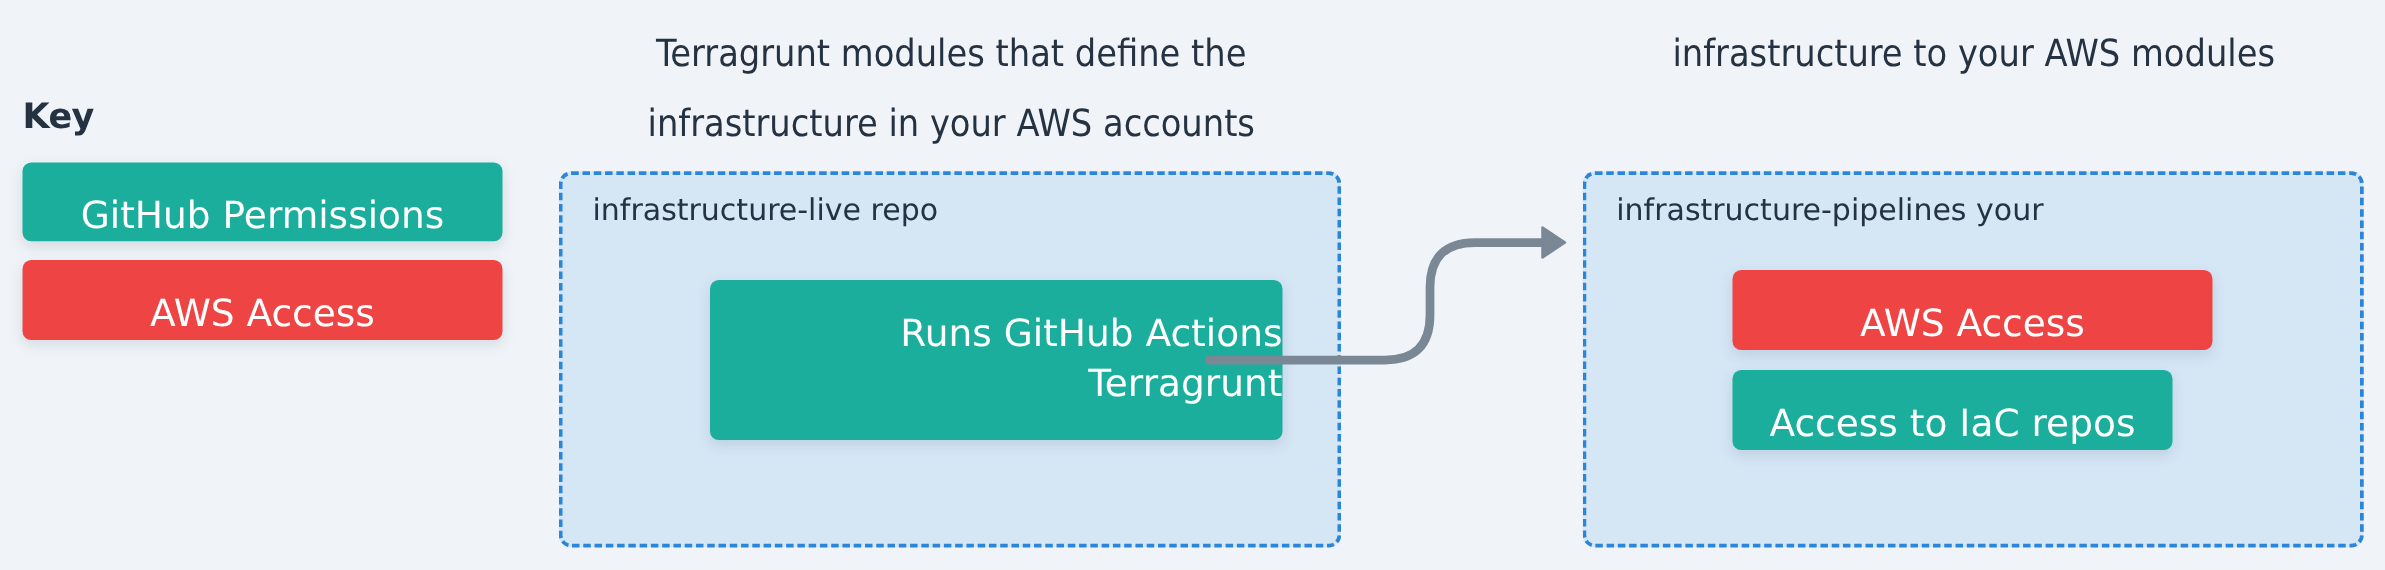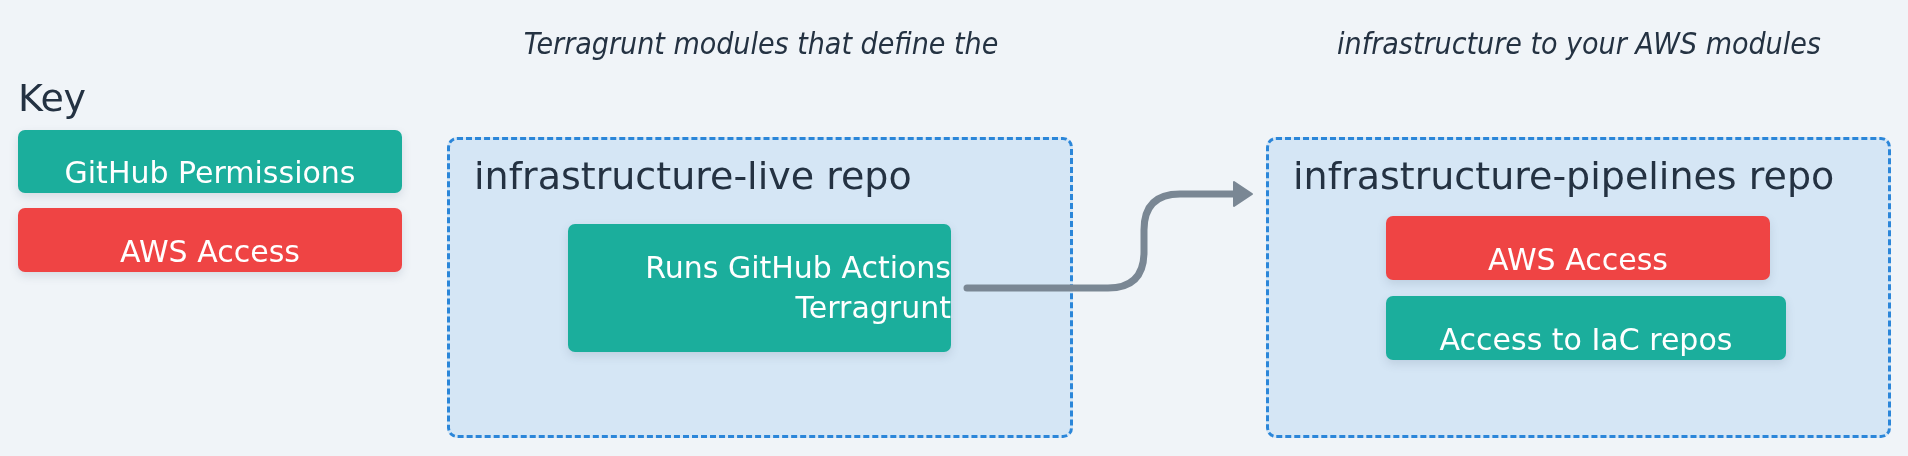--- a/index.html
+++ b/index.html
@@ -4,77 +4,78 @@
   <style>
     html, body { margin: 0; padding: 0; }
     body {
       width: 1908px; height: 456px; position: relative; overflow: hidden;
       background: #F0F4F8;
       font-family: "DejaVu Sans", "Liberation Sans", sans-serif;
       color: #243242;
     }
     .abs { position: absolute; }
     .key-title {
-      left: 18px; top: 76px; font-size: 38px; font-weight: normal;
+      left: 18px; top: 76px; font-size: 28px; font-weight: bold;
       letter-spacing: -0.5px;
     }
     .chip {
       position: absolute; color: #fff; border-radius: 7px;
       display: flex; align-items: flex-end; justify-content: center; text-align: center;
       font-size: 30px; line-height: 40px;
       box-shadow: 0 4px 10px rgba(60,80,110,0.15);
     }
     .teal { background: #1BAE9C; }
     .red { background: #ef4444; }
     .caption {
-      position: absolute; font-style: italic; font-size: 30px; line-height: 56px;
+      position: absolute; font-size: 30px; line-height: 56px;
       text-align: center; color: #243242;
       font-family: "DejaVu Sans Condensed", "DejaVu Sans", "Liberation Sans", sans-serif;
     }
     .repo {
       position: absolute; background: #D5E6F5; border-radius: 10px;
       border: 3px dashed #2B86D9; box-sizing: border-box;
     }
     .repo-label {
-      position: absolute; left: 24px; top: 14px; font-size: 38px; color: #243242;
+      position: absolute; left: 24px; top: 14px; font-size: 24px; color: #243242;
       white-space: nowrap;
     }
     svg.arrow { position: absolute; left: 0; top: 0; pointer-events: none; }
   </style>
 </head>
 <body>
 
 <div class="abs key-title">Key</div>
 <div class="chip teal" style="left:18px; top:130px; width:384px; height:63px;">
   <span>GitHub Permissions</span>
 </div>
 <div class="chip red" style="left:18px; top:208px; width:384px; height:64px;">
   <span>AWS Access</span>
 </div>
 
 <div class="caption" style="left:448px; top:16px; width:626px;">
   <div>Terragrunt modules that define the</div>
+  <div>infrastructure in your AWS accounts</div>
 </div>
 <div class="repo" style="left:447px; top:137px; width:626px; height:301px;">
   <div class="repo-label">infrastructure-live repo</div>
 </div>
-<div class="chip teal" style="left:568px; top:224px; width:383px; height:128px; flex-direction:column;">
+<div class="chip teal" style="left:568px; top:224px; width:458px; height:128px; flex-direction:column;">
   <div>Runs GitHub Actions</div>
   <div>Terragrunt</div>
 </div>
 
 <div class="caption" style="left:1266px; top:16px; width:626px;">
   <div>infrastructure to your AWS modules</div>
 </div>
 <div class="repo" style="left:1266px; top:137px; width:625px; height:301px;">
-  <div class="repo-label">infrastructure-pipelines repo</div>
+  <div class="repo-label">infrastructure-pipelines your</div>
 </div>
 <div class="chip red" style="left:1386px; top:216px; width:384px; height:64px;">
   <span>AWS Access</span>
 </div>
-<div class="chip teal" style="left:1386px; top:296px; width:400px; height:64px;">
+<div class="chip teal" style="left:1386px; top:296px; width:352px; height:64px;">
   <span>Access to IaC repos</span>
 </div>
 
 <svg class="arrow" width="1908" height="456">
   <path d="M967 288 L1108 288 Q1144 288 1144 252 L1144 230 Q1144 194 1180 194 L1236 194" fill="none" stroke="#7A8794" stroke-width="7" stroke-linecap="round" stroke-linejoin="round"></path>
   <polygon points="1234,182 1252,194 1234,206" fill="#7A8794" stroke="#7A8794" stroke-width="2" stroke-linejoin="round"></polygon>
 </svg>
 
 </body></html>

